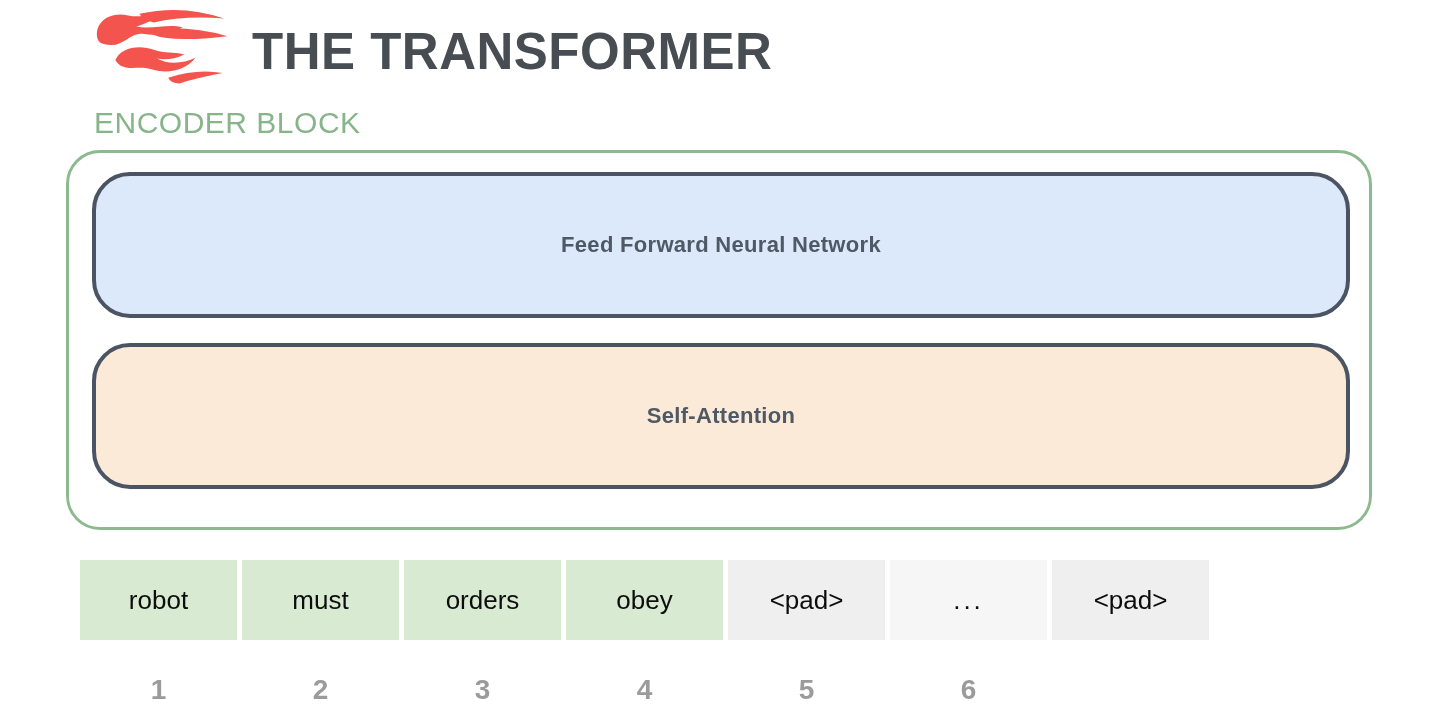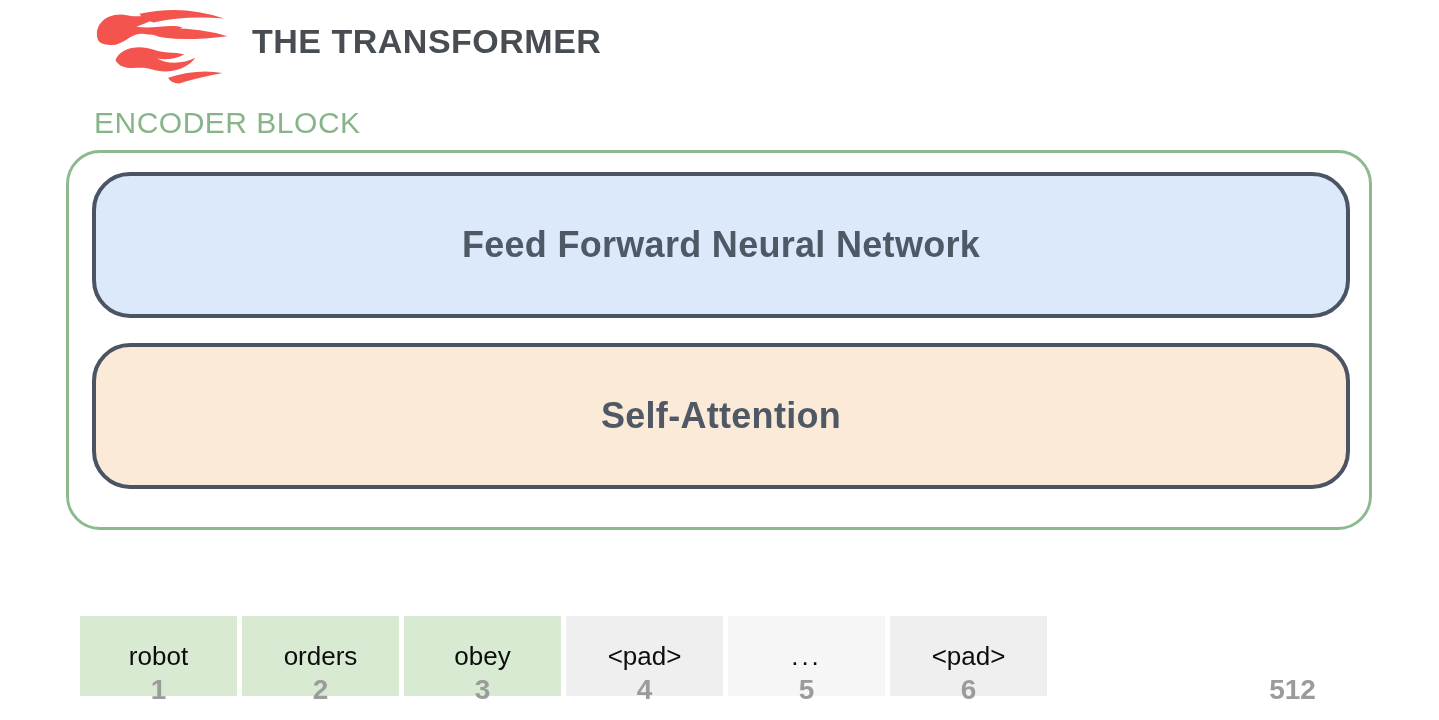--- a/index.html
+++ b/index.html
@@ -8,53 +8,53 @@
     background:var(--bg,#ffffff);
     font-family:"Liberation Sans", sans-serif;
     position:relative;overflow:hidden;
   }
   .stage{position:absolute;inset:0;}
 
   
   .logo{position:absolute;left:93px;top:8px;width:136px;height:82px;}
   .title{
     position:absolute;left:252px;top:22px;
-    font-size:34px;font-weight:700;color:var(--title,#474d52);
+    font-size:51px;font-weight:700;color:var(--title,#474d52);
     letter-spacing:0.5px;white-space:nowrap;
   }
   .section-label{
     position:absolute;left:94px;top:106px;
     font-size:30px;font-weight:400;color:var(--green-label,#87b589);
     letter-spacing:0.5px;
   }
 
   
   .encoder{
     position:absolute;left:66px;top:150px;
     width:1306px;height:380px;box-sizing:border-box;
     border:3px solid var(--green-border,#8cba8e);
     border-radius:34px;background:#ffffff;
   }
   .layer{
     position:absolute;left:23px;width:1258px;height:146px;
     box-sizing:border-box;border:4px solid var(--box-border,#4a5462);
     border-radius:38px;
     display:flex;align-items:center;justify-content:center;
-    font-size:36px;font-weight:700;color:var(--box-text,#4e5965);
+    font-size:22px;font-weight:700;color:var(--box-text,#4e5965);
     letter-spacing:0.3px;
   }
   .layer.ffnn{top:19px;background:var(--blue-fill,#dce9fa);}
   .layer.attn{top:190px;background:var(--orange-fill,#fcead8);}
 
   
   .token-row,.position-row{
     position:absolute;left:80px;
     display:grid;grid-template-columns:repeat(8,157px);gap:5px;
   }
-  .token-row{top:616px;border-radius:24px;}
+  .token-row{top:560px;border-radius:24px;}
   .position-row{top:672px;}
   .token-cell{
     height:80px;display:flex;align-items:center;justify-content:center;
     font-size:26px;color:var(--token-text,#0d0d0d);
     white-space:nowrap;
   }
   .token-cell.word{background:var(--token-green,#d9ead3);}
   .token-cell.special{background:var(--token-gray,#efefef);}
   .token-cell.ellipsis{background:var(--token-gray-light,#f6f6f6);letter-spacing:3px;}
   .pos{
@@ -80,30 +80,30 @@
   <div class="title">THE TRANSFORMER</div>
   <div class="section-label">ENCODER BLOCK</div>
 
   <div class="encoder">
     <div class="layer ffnn">Feed Forward Neural Network</div>
     <div class="layer attn">Self-Attention</div>
   </div>
 
   <div class="token-row">
       <div class="token-cell word">robot</div>
+      <div class="token-cell word">must</div>
       <div class="token-cell word">orders</div>
       <div class="token-cell word">obey</div>
       <div class="token-cell special">&lt;pad&gt;</div>
       <div class="token-cell ellipsis">...</div>
       <div class="token-cell special">&lt;pad&gt;</div>
     </div>
   <div class="position-row">
       <div class="pos">1</div>
       <div class="pos">2</div>
       <div class="pos">3</div>
       <div class="pos">4</div>
       <div class="pos">5</div>
       <div class="pos">6</div>
       <div class="pos"></div>
-      <div class="pos">512</div>
     </div>
 
 </div>
 
 </body></html>

